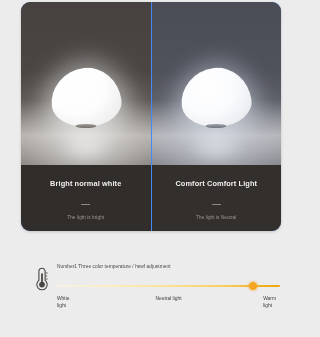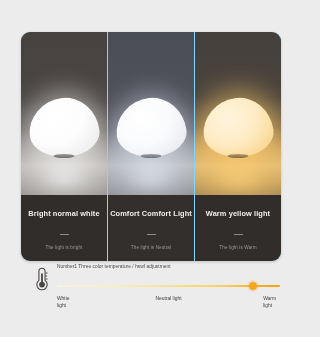--- a/index.html
+++ b/index.html
@@ -12,28 +12,28 @@
     background: #ececec;
     font-family: "Liberation Sans", sans-serif;
     overflow: hidden;
     position: relative;
   }
 
   
   .card {
     position: absolute;
     left: 21px;
-    top: 32px;
+    top: 2px;
     width: 260px;
     height: 229px;
     border-radius: 9px;
     overflow: hidden;
     display: flex;
     box-shadow: 0 1px 3px rgba(0,0,0,0.18);
-    background: #7dd3fc;
+    background: #3b82f6;
   }
   .panel {
     position: relative;
     flex: 1 1 33.3333%;
     overflow: hidden;
   }
   .panel + .panel { border-left: 1px solid rgba(255,255,255,0.05); }
 
   
   .photo {
@@ -243,33 +243,20 @@
       <div class="base"></div>
       <div class="reflect"></div>
     </div>
     <div class="caption">
       <div class="cap-title">Comfort Comfort Light</div>
       <div class="cap-rule"></div>
       <div class="cap-sub">The light is Neutral</div>
     </div>
   </div>
 
-  <div class="panel panel-c">
-    <div class="photo">
-      <div class="halo"></div>
-      <div class="globe"></div>
-      <div class="base"></div>
-      <div class="reflect"></div>
-    </div>
-    <div class="caption">
-      <div class="cap-title">Warm yellow light</div>
-      <div class="cap-rule"></div>
-      <div class="cap-sub">The light is Warm</div>
-    </div>
-  </div>
 
 </div>
 
 <div class="adjust">
 
   <span class="thermo-icon">
     <svg viewBox="0 0 22 26" width="22" height="26" aria-hidden="true">
       <path d="M11 2.2c-1.7 0-3.1 1.4-3.1 3.1v9.1a5.2 5.2 0 1 0 6.2 0V5.3c0-1.7-1.4-3.1-3.1-3.1z" fill="none" stroke="#4a4744" stroke-width="1.1"></path>
       <circle cx="11" cy="18.6" r="2.9" fill="#4a4744"></circle>
       <rect x="10.1" y="7.2" width="1.8" height="10" rx="0.9" fill="#4a4744"></rect>

